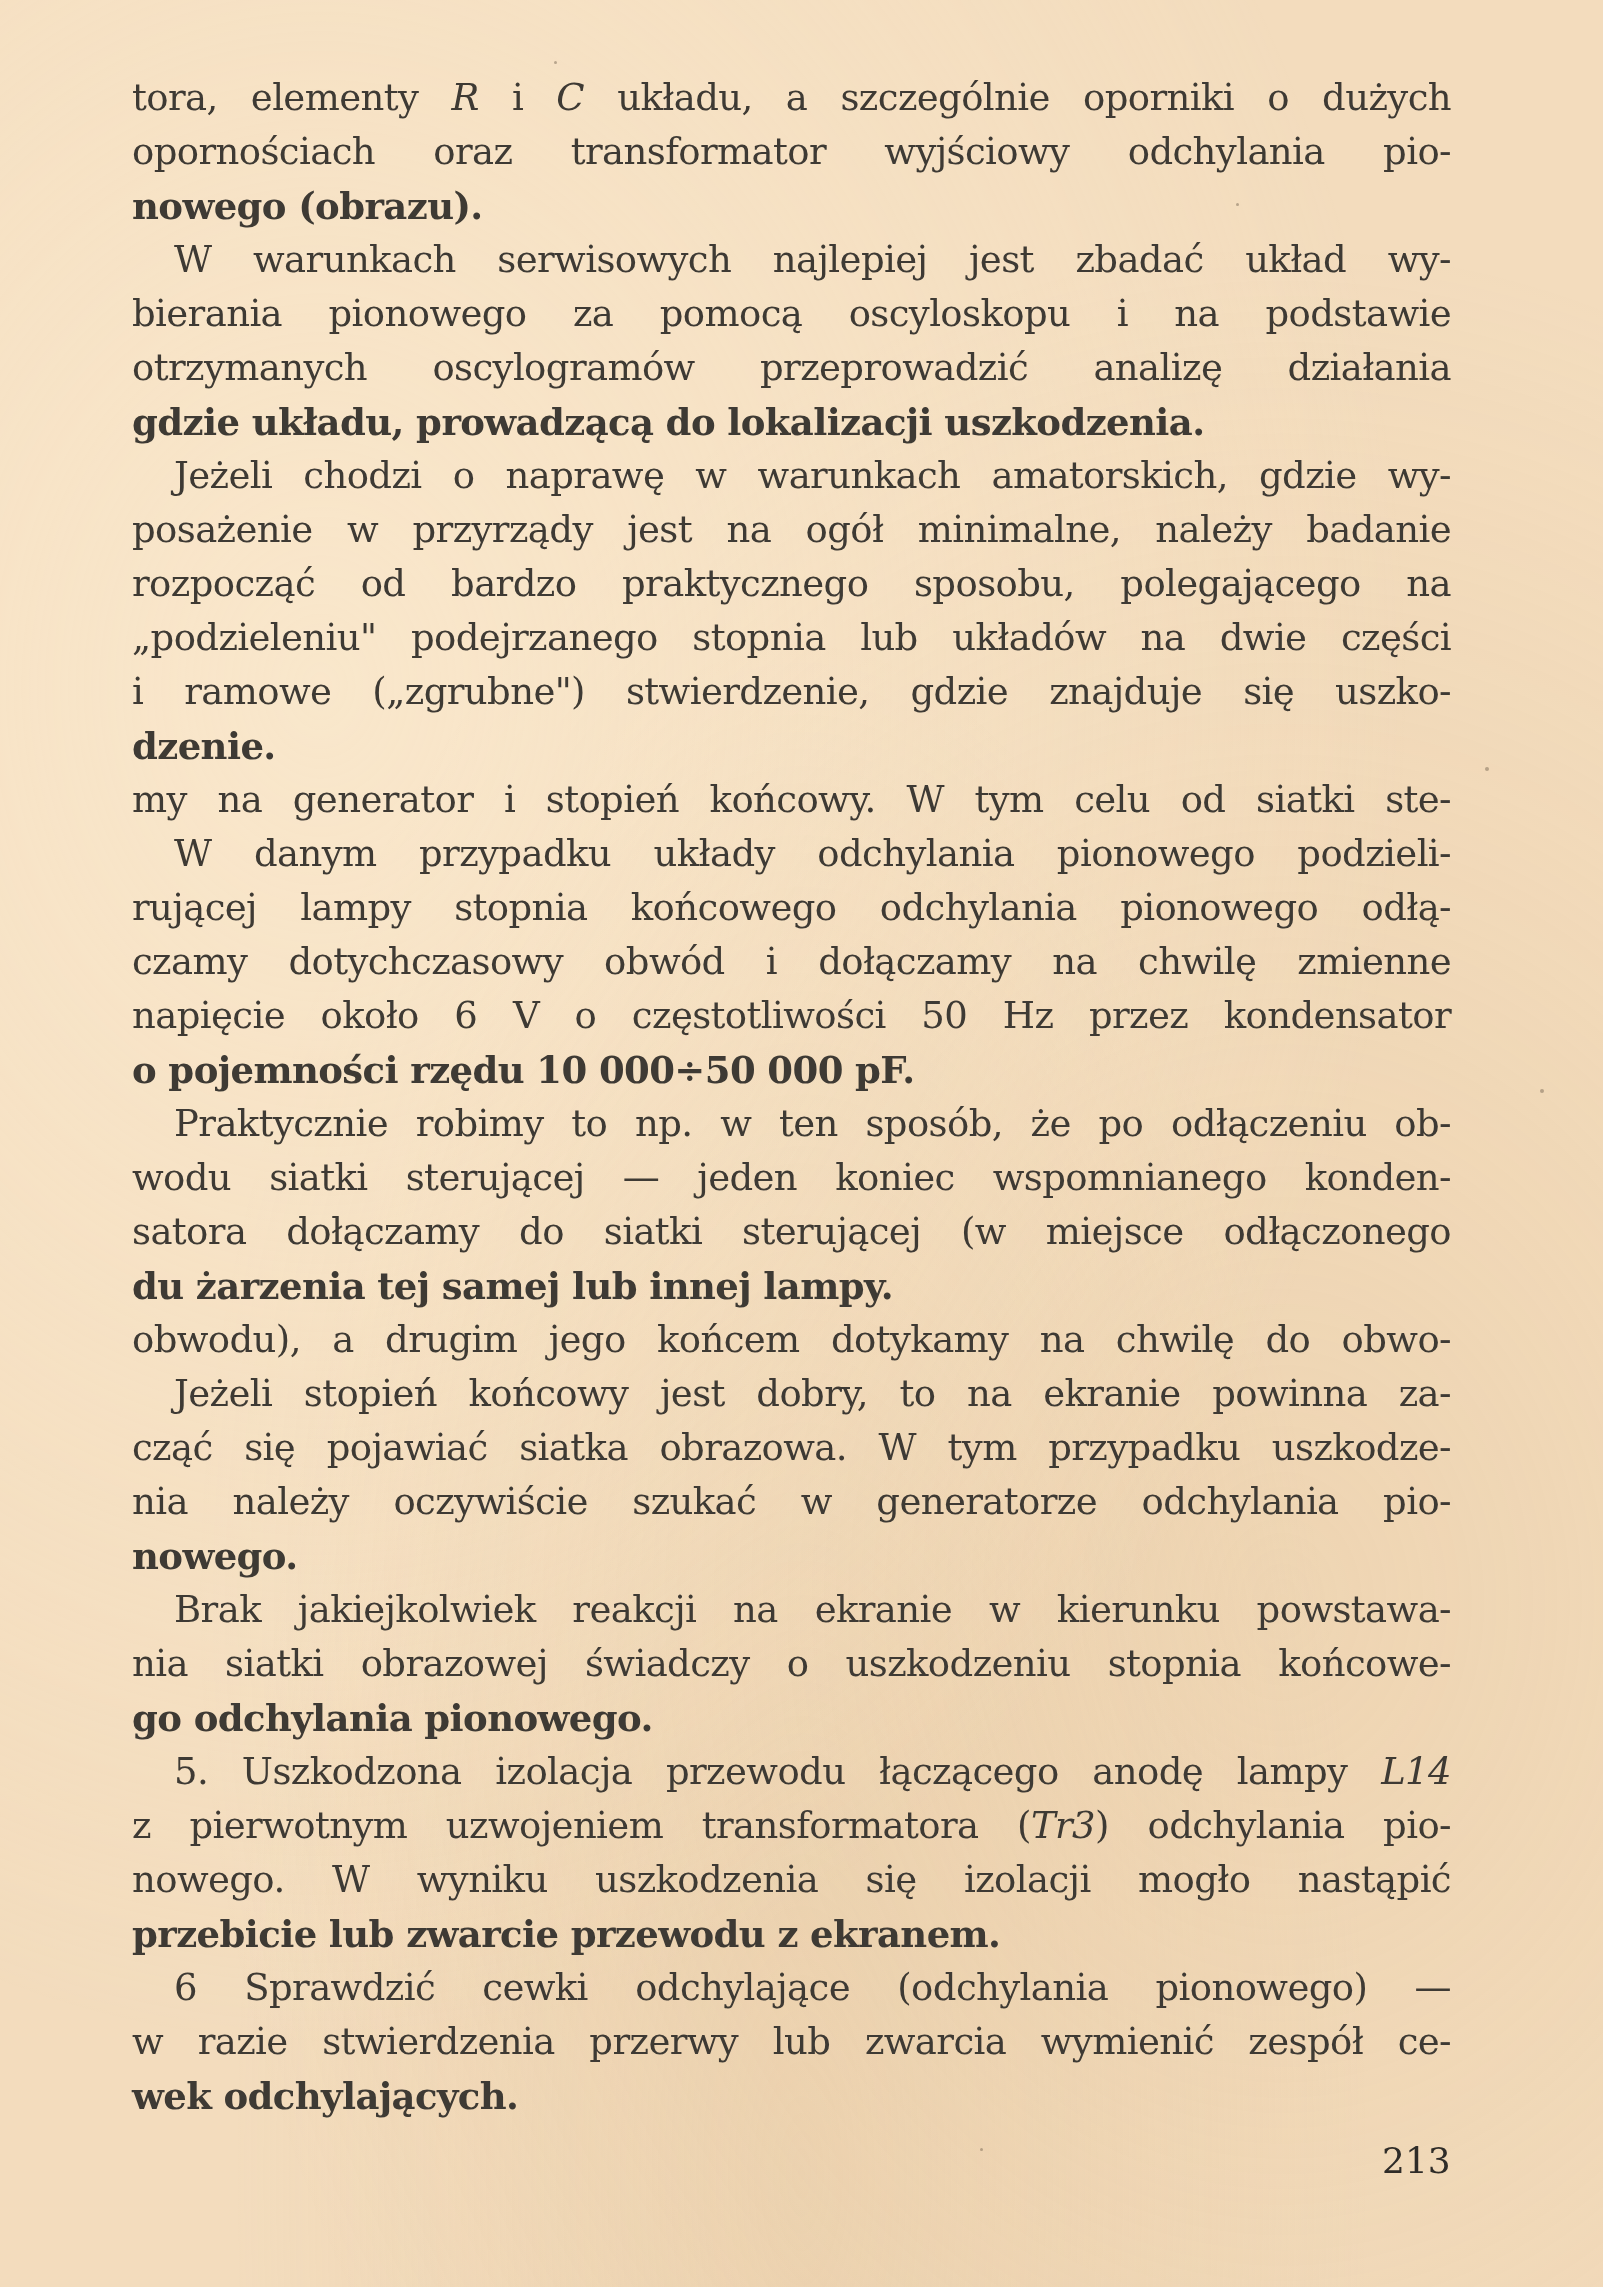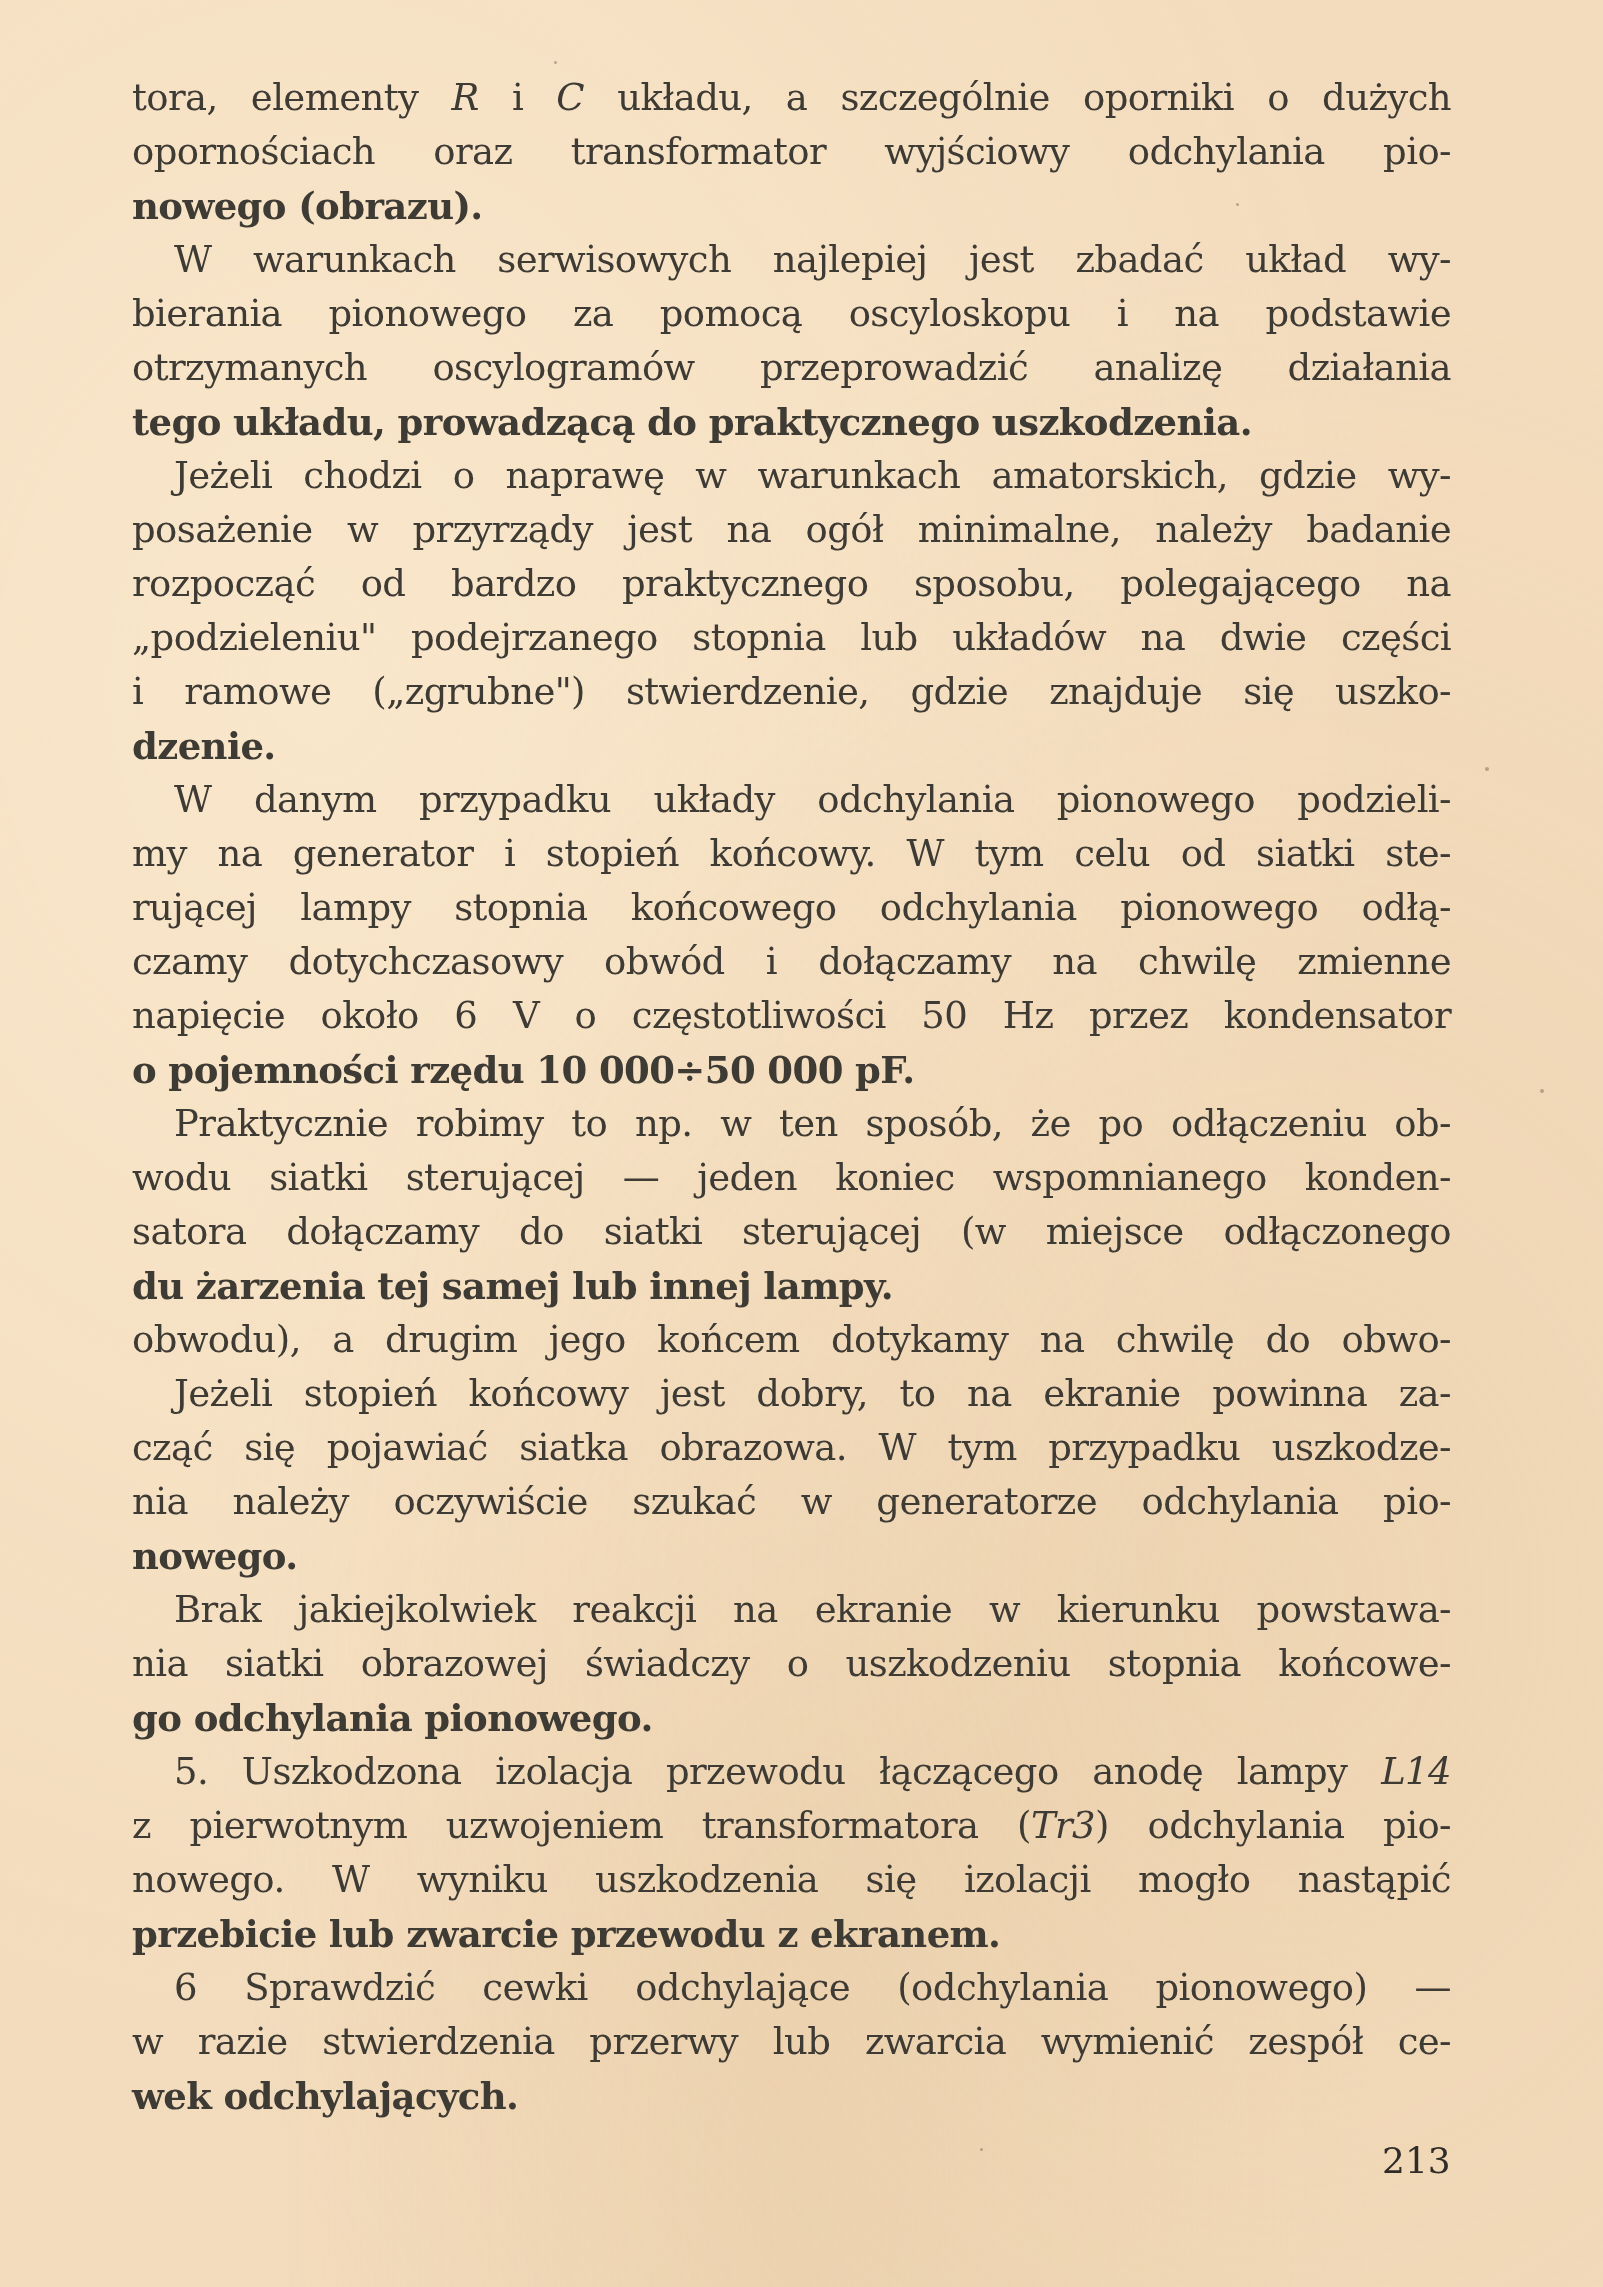--- a/index.html
+++ b/index.html
@@ -77,35 +77,35 @@
     <div class="paragraph">
       <div class="line"><span>tora, elementy </span><span class="it">R</span><span> i </span><span class="it">C</span><span> układu, a szczególnie oporniki o dużych</span></div>
       <div class="line">opornościach oraz transformator wyjściowy odchylania pio-</div>
       <div class="line last">nowego (obrazu).</div>
     </div>
 
     <div class="paragraph">
       <div class="line indent">W warunkach serwisowych najlepiej jest zbadać układ wy-</div>
       <div class="line">bierania pionowego za pomocą oscyloskopu i na podstawie</div>
       <div class="line">otrzymanych oscylogramów przeprowadzić analizę działania</div>
-      <div class="line last">tego układu, prowadzącą do praktycznego uszkodzenia.</div>
+      <div class="line last">gdzie układu, prowadzącą do lokalizacji uszkodzenia.</div>
     </div>
 
     <div class="paragraph">
       <div class="line indent">Jeżeli chodzi o naprawę w warunkach amatorskich, gdzie wy-</div>
       <div class="line">posażenie w przyrządy jest na ogół minimalne, należy badanie</div>
       <div class="line">rozpocząć od bardzo praktycznego sposobu, polegającego na</div>
       <div class="line">„podzieleniu" podejrzanego stopnia lub układów na dwie części</div>
       <div class="line">i ramowe („zgrubne") stwierdzenie, gdzie znajduje się uszko-</div>
       <div class="line last">dzenie.</div>
     </div>
 
     <div class="paragraph">
+      <div class="line">my na generator i stopień końcowy. W tym celu od siatki ste-</div>
       <div class="line indent">W danym przypadku układy odchylania pionowego podzieli-</div>
-      <div class="line">my na generator i stopień końcowy. W tym celu od siatki ste-</div>
       <div class="line">rującej lampy stopnia końcowego odchylania pionowego odłą-</div>
       <div class="line">czamy dotychczasowy obwód i dołączamy na chwilę zmienne</div>
       <div class="line">napięcie około 6 V o częstotliwości 50 Hz przez kondensator</div>
       <div class="line last">o pojemności rzędu 10 000÷50 000 pF.</div>
     </div>
 
     <div class="paragraph">
       <div class="line indent">Praktycznie robimy to np. w ten sposób, że po odłączeniu ob-</div>
       <div class="line">wodu siatki sterującej — jeden koniec wspomnianego konden-</div>
       <div class="line">satora dołączamy do siatki sterującej (w miejsce odłączonego</div>

